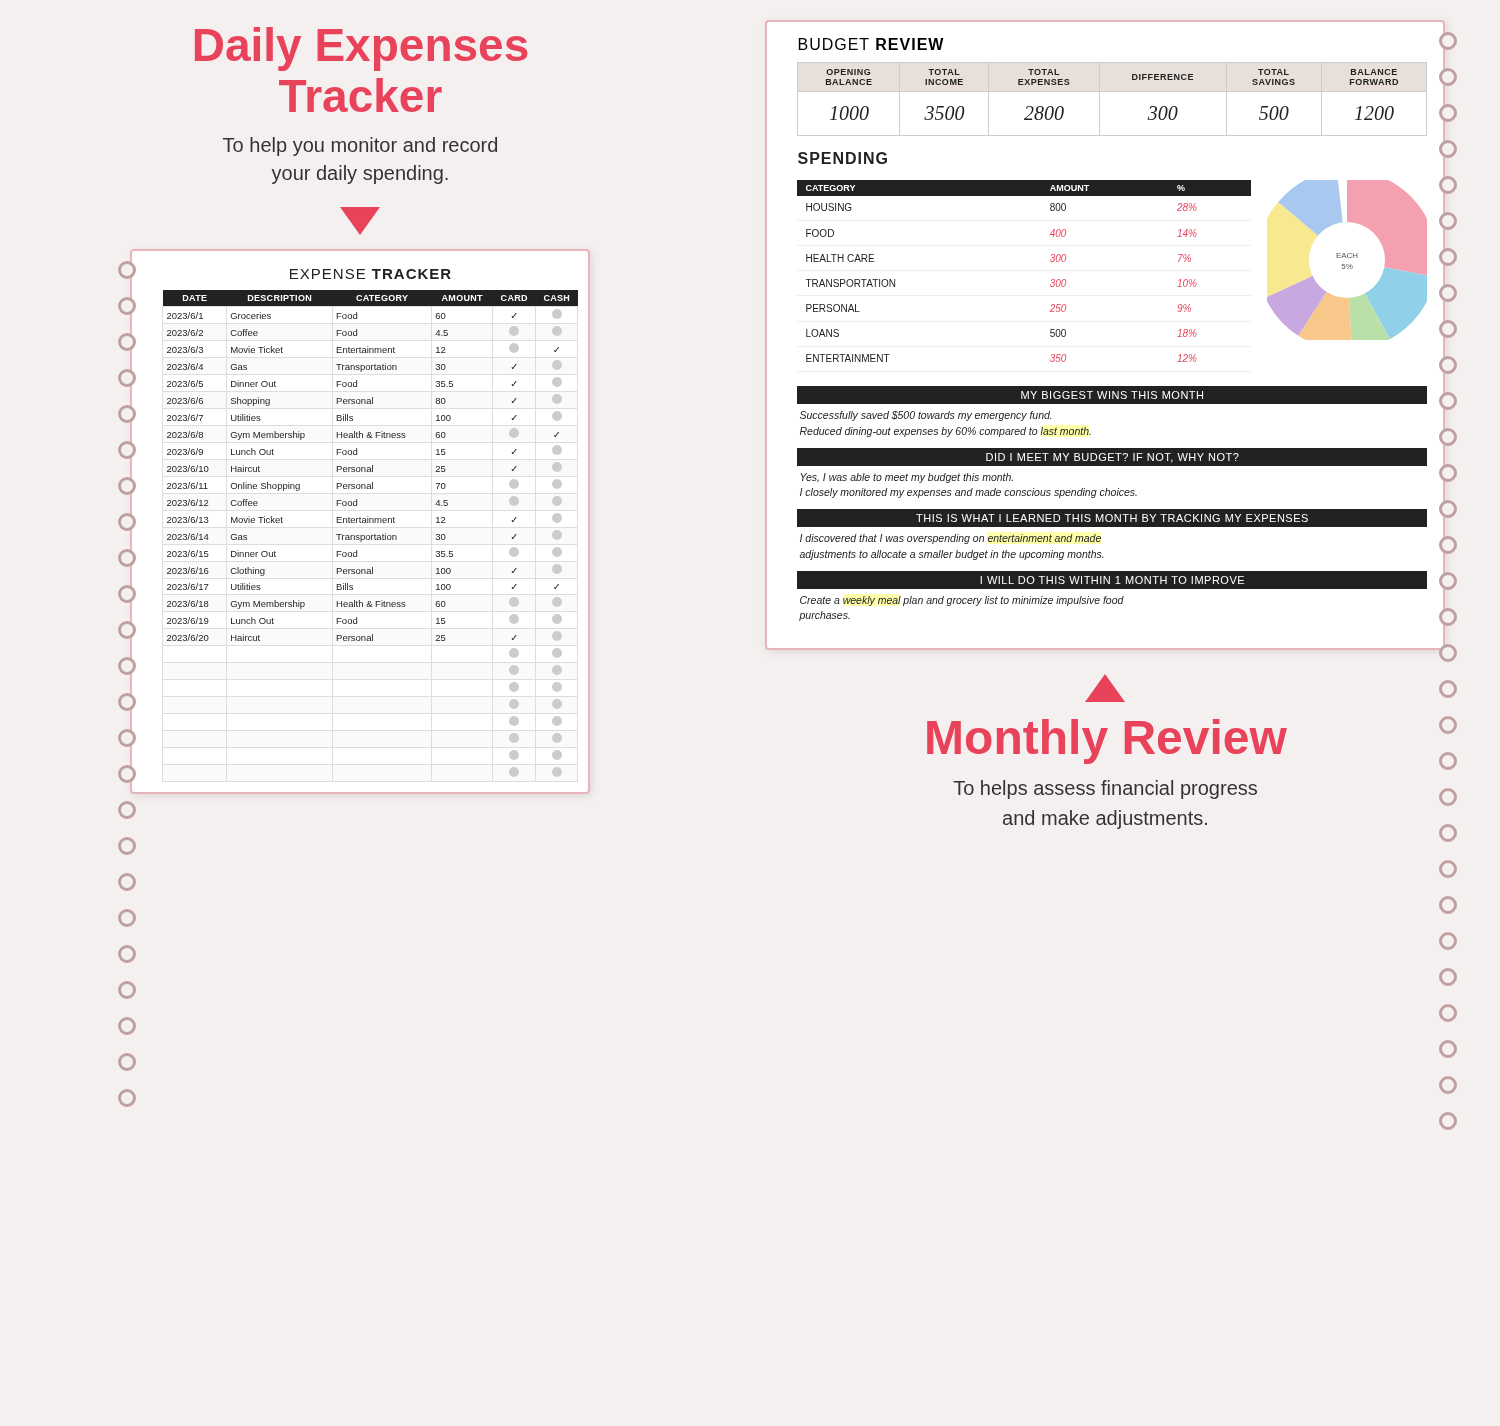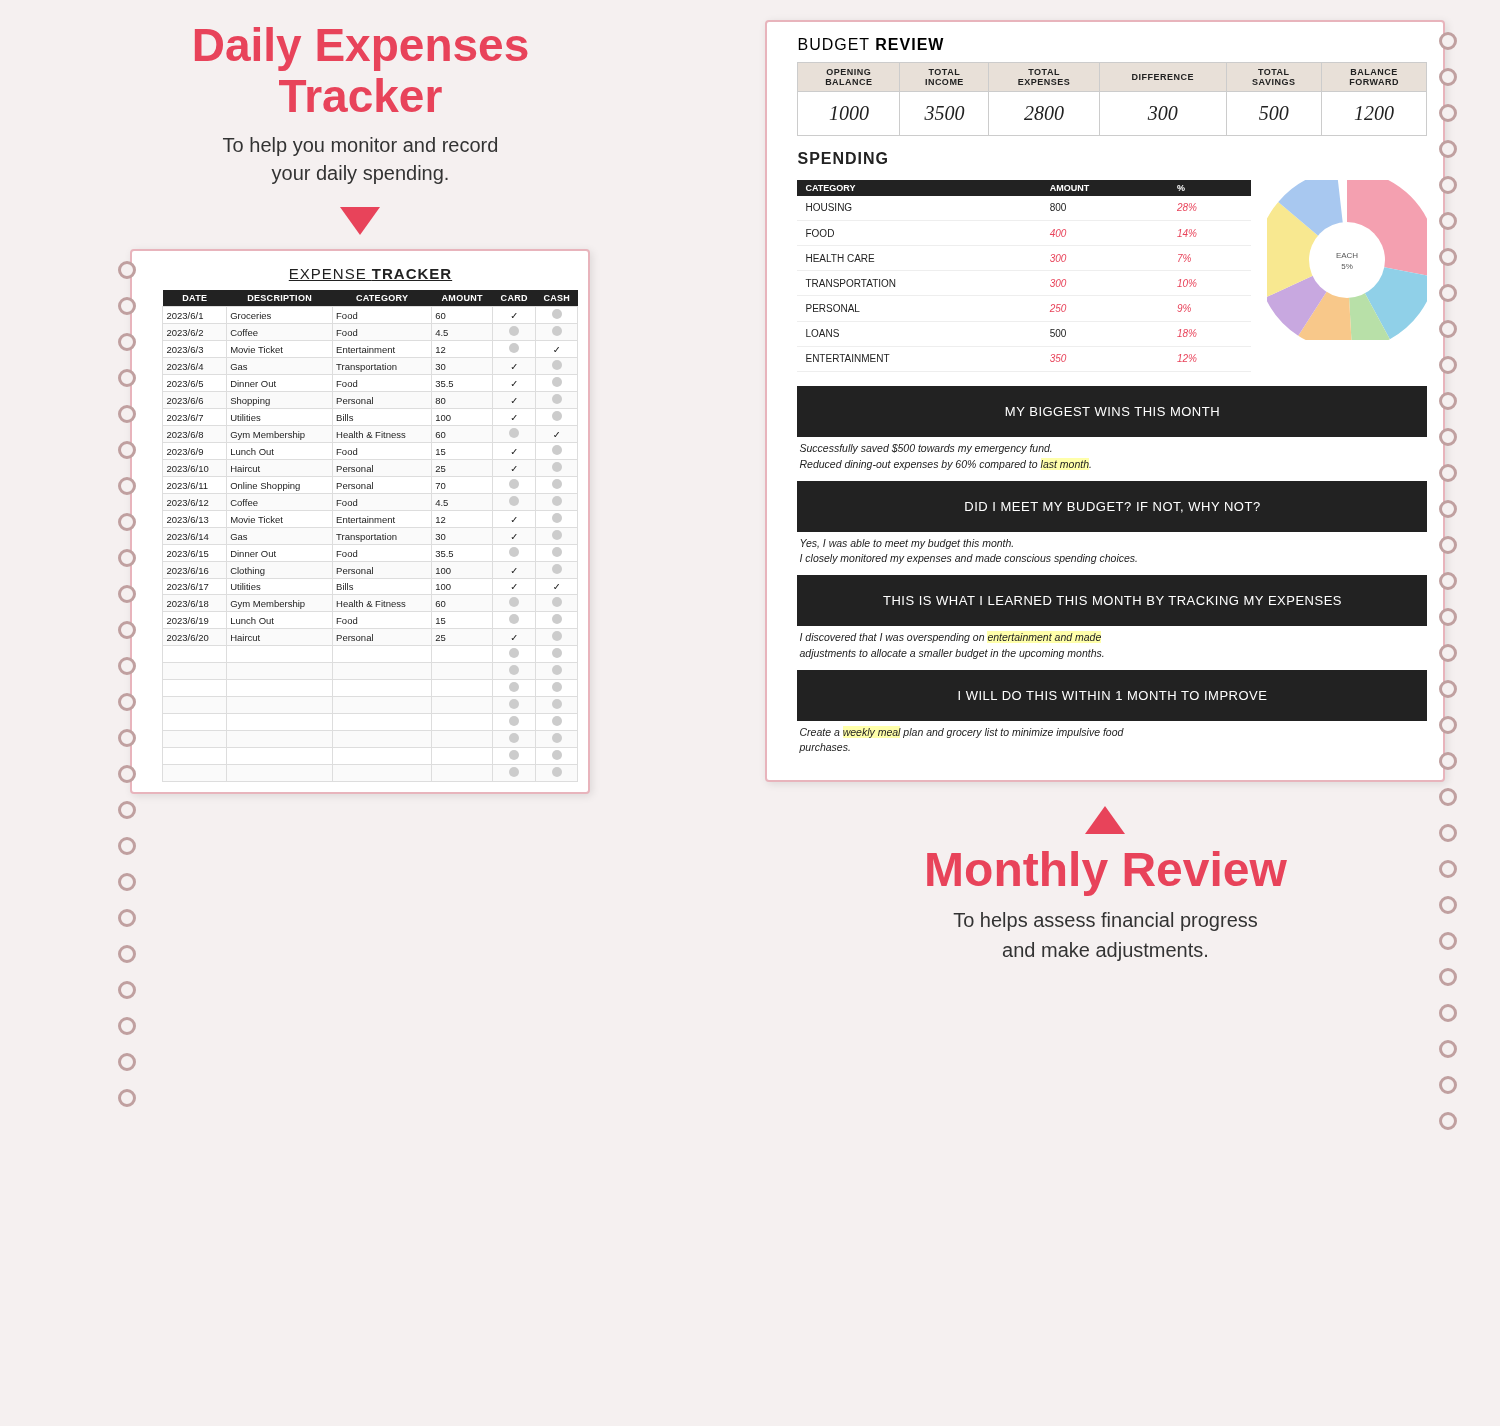--- a/index.html
+++ b/index.html
@@ -85,21 +85,20 @@
       border-radius: 50%;
       background: #f5f0f0;
     }
 
     .tracker-title {
       text-align: center;
       font-size: 15px;
       letter-spacing: 1px;
       margin-bottom: 8px;
       color: #222;
-      text-decoration: underline;
     }
     .tracker-title strong {
       font-weight: 900;
     }
 
     .expense-table {
       width: 100%;
       border-collapse: collapse;
       font-size: 10px;
     }
@@ -241,22 +240,22 @@
       position: relative;
     }
 
     
     .review-section {
       margin-bottom: 8px;
     }
     .review-section-header {
       background: #222;
       color: #fff;
-      font-size: 13px;
-      padding: 18px 8px;
+      font-size: 11px;
+      padding: 3px 8px;
       letter-spacing: 0.5px;
       text-align: center;
       margin-bottom: 4px;
     }
     .review-section-body {
       font-size: 10.5px;
       color: #222;
       font-style: italic;
       line-height: 1.5;
       padding: 0 2px;

